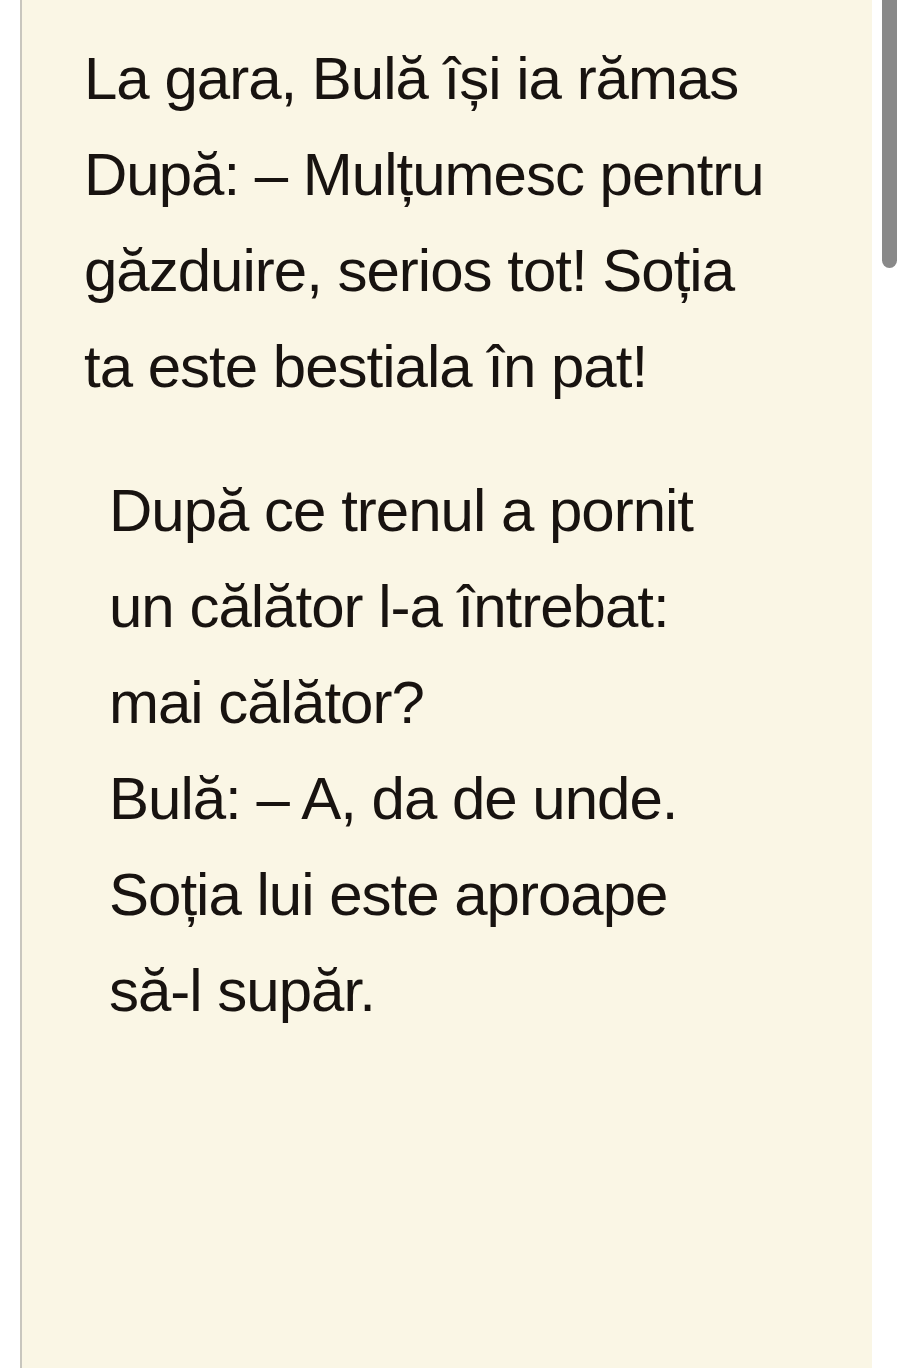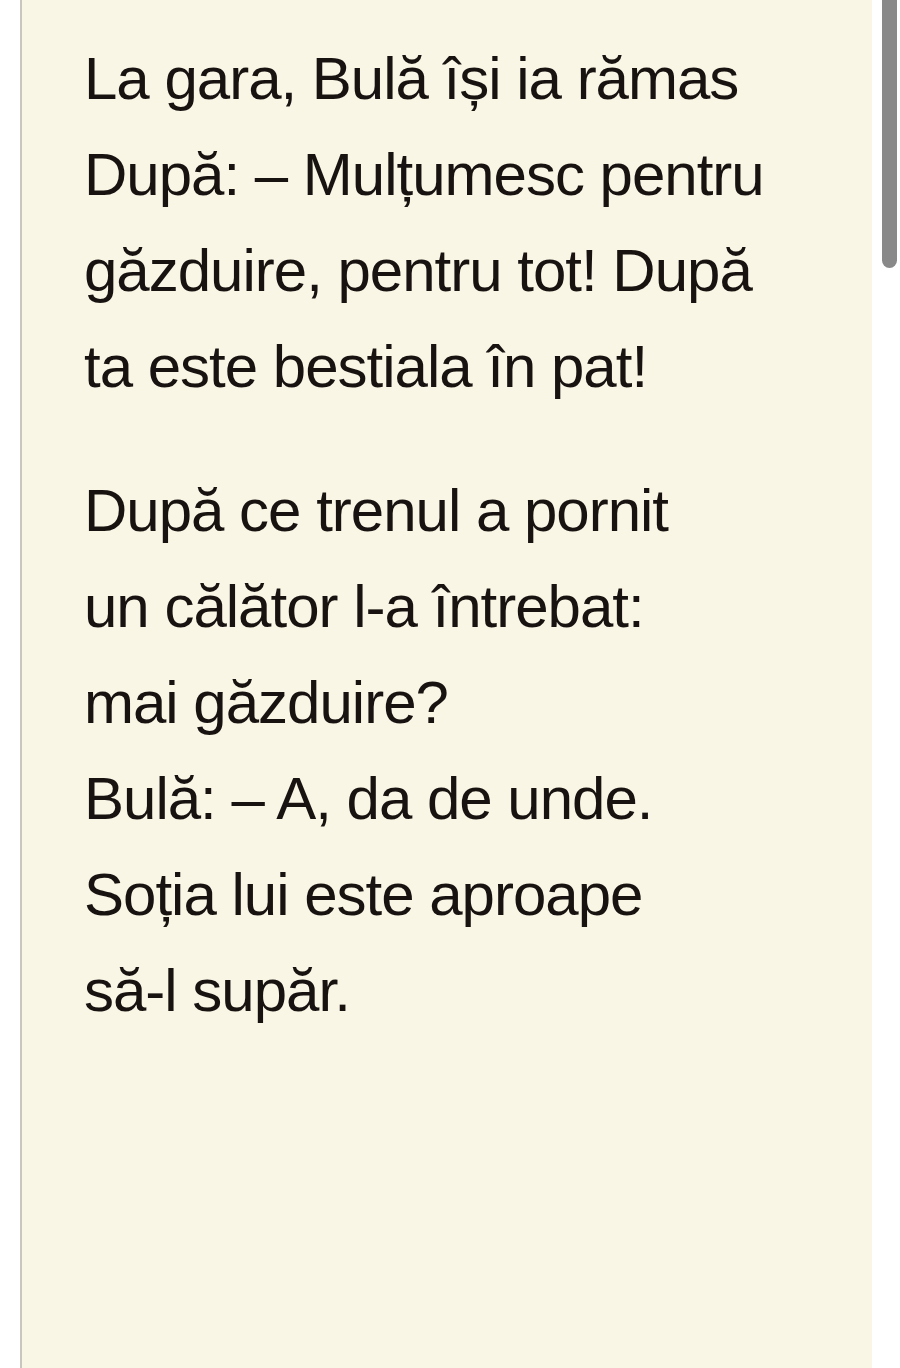--- a/index.html
+++ b/index.html
@@ -27,20 +27,21 @@
     box-sizing: border-box;
     background: #faf6e5;
     border-left: 2px solid #c8c6be;
     padding: 31px 10px 0 62px;
   }
   .para {
     margin: 0;
   }
   .para + .para {
     margin-top: 48px;
+    margin-left: 25px;
   }
   .line {
     font-size: 60px;
     line-height: 96px;
     letter-spacing: -1px;
     color: #181310;
     white-space: nowrap;
   }
   
   .scroll-track {
@@ -64,28 +65,28 @@
 </head>
 <body>
 
 <div class="viewport">
 
   <div class="article">
 
     <div class="para">
       <div class="line">La gara, Bulă își ia rămas</div>
       <div class="line">După: – Mulțumesc pentru</div>
-      <div class="line">găzduire, pentru tot! După</div>
+      <div class="line">găzduire, serios tot! Soția</div>
       <div class="line">ta este bestiala în pat!</div>
     </div>
 
     <div class="para">
       <div class="line">După ce trenul a pornit</div>
       <div class="line">un călător l-a întrebat:</div>
-      <div class="line">mai găzduire?</div>
+      <div class="line">mai călător?</div>
       <div class="line">Bulă: – A, da de unde.</div>
       <div class="line">Soția lui este aproape</div>
       <div class="line">să-l supăr.</div>
     </div>
 
   </div>
 
   <div class="scroll-track">
     <div class="scroll-thumb"></div>
   </div>

